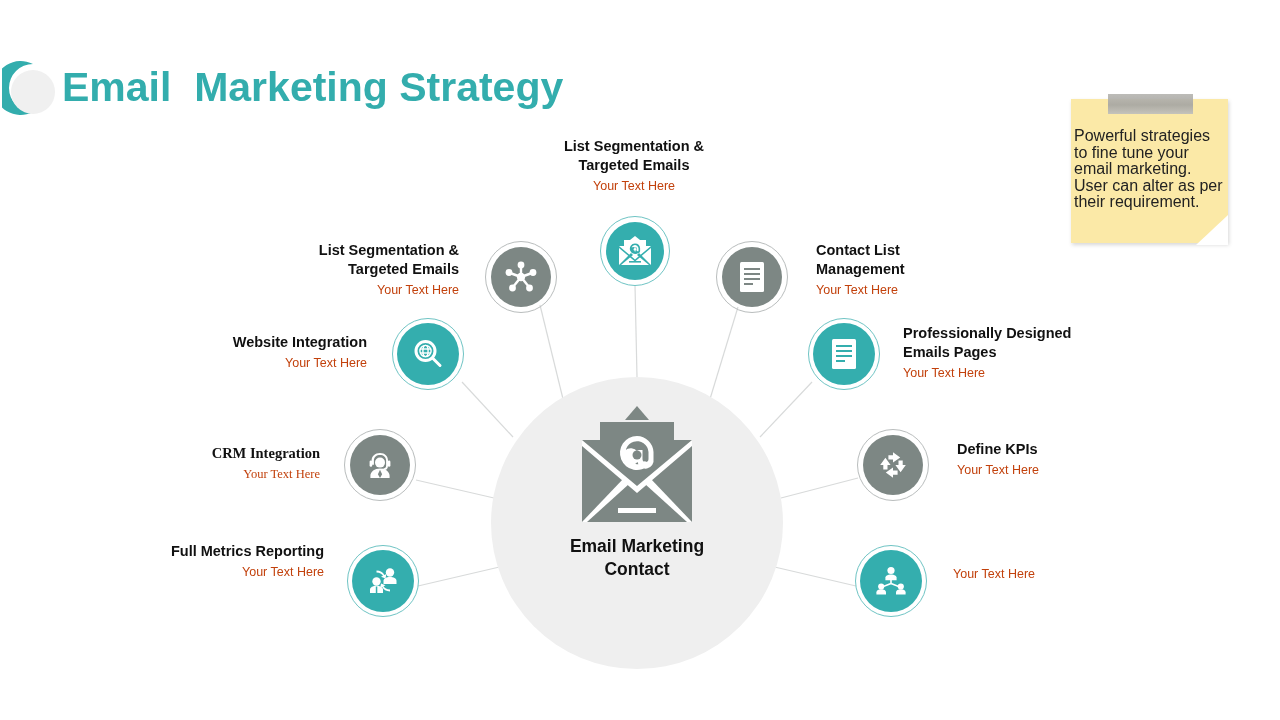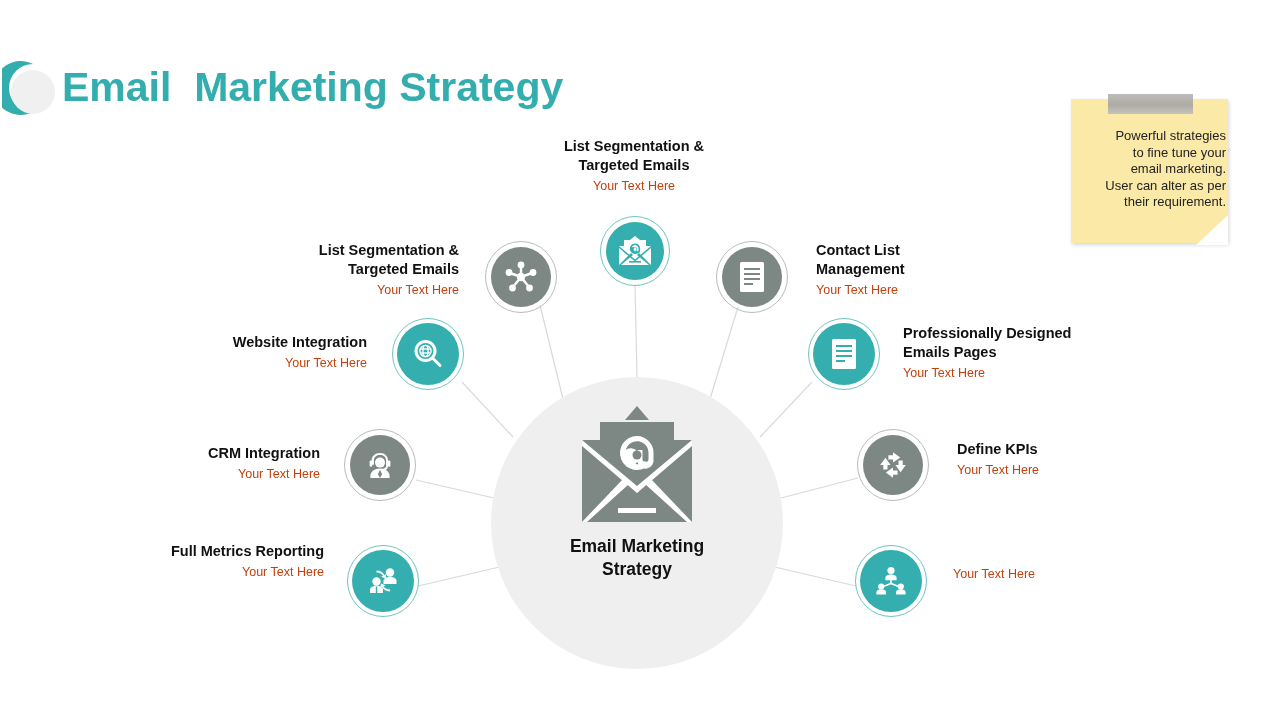--- a/index.html
+++ b/index.html
@@ -58,21 +58,21 @@
   .lbl.l{text-align:left;}
   .lbl.c{text-align:center;}
   
   #note{
     position:absolute;left:1071px;top:99px;width:157px;height:144px;
     background:#fbe9a7;
     box-shadow:1px 2px 4px rgba(0,0,0,0.16);
   }
   #note-body{
     position:absolute;left:1074px;top:128px;width:152px;
-    text-align:right;font-size:13px;color:#222222;line-height:16.5px;
+    text-align:left;font-size:16px;color:#222222;line-height:16.5px;
     white-space:pre-line;
   }
   #note-tape{
     position:absolute;left:1108px;top:94px;width:85px;height:20px;
     background:linear-gradient(180deg,#b9b8b4 0%,#a9a8a3 55%,#c2c1bc 100%);
     opacity:.95;
   }
   #note-fold{
     position:absolute;left:1196px;top:215px;width:32px;height:30px;
     background:#ffffff;
@@ -120,21 +120,21 @@
         <path d="M63 36 a17 17 0 1 0 12 29 l-4 -4 a11.5 11.5 0 1 1 3.5 -9 l0 7 a3 3 0 0 1 -6 0 l0 -9 l-5 0 l0 1.5 a8.5 8.5 0 1 0 0 10.5 a8 8 0 0 0 16 -3 l0 -7 a17 17 0 0 0 -16.5 -16z"></path>
         <circle cx="63" cy="55" r="4.5" fill="#7d8784"></circle>
         <polygon points="8,40 63,86 118,40 118,46 63,93 8,46"></polygon>
         <polygon points="8,122 50,78 55,84 13,122"></polygon>
         <polygon points="118,122 76,78 71,84 113,122"></polygon>
         <rect x="44" y="108" width="38" height="5"></rect>
       </g>
     </svg>
   </div>
   <div id="hub-label">Email  Marketing
-Strategy</div>
+Contact</div>
 
   <div class="node teal" style="left:600px;top:216px;width:70px;height:70px;">
     <div class="ring"></div>
     <div class="disc" style="left:6px;top:6px;width:58px;height:58px;">
       <svg width="34" height="30" viewBox="0 0 34 30">
         <g fill="#ffffff">
           <polygon points="17,0 12,4 22,4"></polygon>
           <rect x="6" y="4" width="22" height="13"></rect>
           <polygon points="1,10 33,10 33,29 1,29"></polygon>
         </g>
@@ -215,21 +215,21 @@
           <rect x="24.8" y="12.4" width="2.6" height="6.4" rx="1.3"></rect>
           <circle cx="17" cy="14.6" r="5"></circle>
           <path d="M17 20.6c-5.3 0-9.6 3.2-9.6 7.2V30h19.2v-2.2c0-4-4.3-7.2-9.6-7.2z"></path>
         </g>
         <g fill="#7d8784">
           <path d="M17 21.8l-2.1 4.4 2.1 3.8 2.1-3.8z"></path>
         </g>
       </svg>
     </div>
   </div>
-  <div class="lbl r" style="left:60px;top:444px;width:260px;">
+  <div class="lbl r" style="left:60px;top:444px;width:260px;font-family:Liberation Serif, serif;">
     <div class="t">CRM Integration</div>
     <div class="s">Your Text Here</div>
   </div>
 
   <div class="node teal" style="left:347px;top:545px;width:72px;height:72px;">
     <div class="ring"></div>
     <div class="disc" style="left:5px;top:5px;width:62px;height:62px;">
       <svg width="34" height="34" viewBox="0 0 34 34">
         <g fill="#ffffff">
           <circle cx="24" cy="8.5" r="4.2"></circle>

